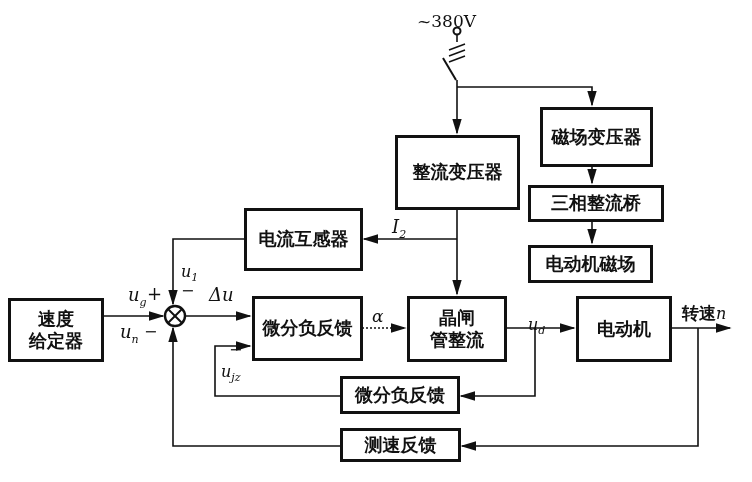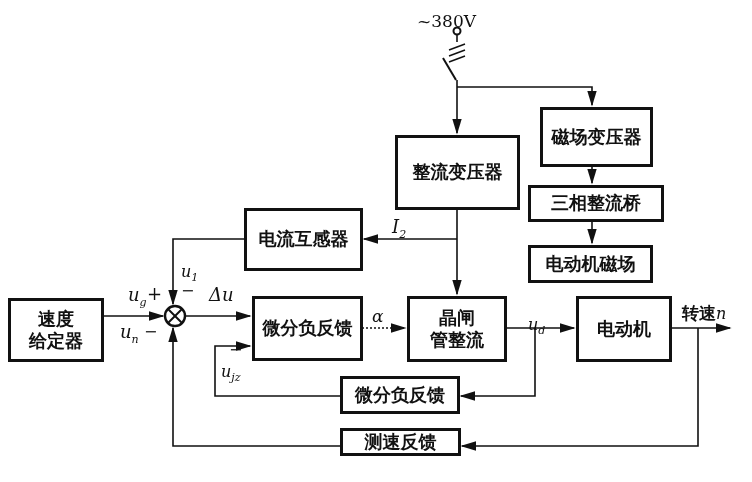--- a/index.html
+++ b/index.html
@@ -98,21 +98,21 @@
 <div class="box" style="left:407px;top:296px;width:100px;height:66px;flex-direction:column;">
   <span>晶闸</span>
   <span>管整流</span>
 </div>
 <div class="box" style="left:576px;top:296px;width:96px;height:66px;">
   <span>电动机</span>
 </div>
 <div class="box" style="left:340px;top:376px;width:120px;height:38px;">
   <span>微分负反馈</span>
 </div>
-<div class="box" style="left:340px;top:428px;width:121px;height:28px;">
+<div class="box" style="left:340px;top:428px;width:121px;height:34px;">
   <span>测速反馈</span>
 </div>
 
 <div class="lbl" style="left:417px;top:11px;font-size:17px;">~380V</div>
 
 <div class="lbl it" style="left:392px;top:216px;font-size:18px;"><span>I</span><sub>2</sub></div>
 
 <div class="lbl it" style="left:128px;top:284px;font-size:18px;"><span>u</span><sub>g</sub></div>
 <div class="lbl" style="left:147px;top:283px;font-size:18px;">+</div>
 

